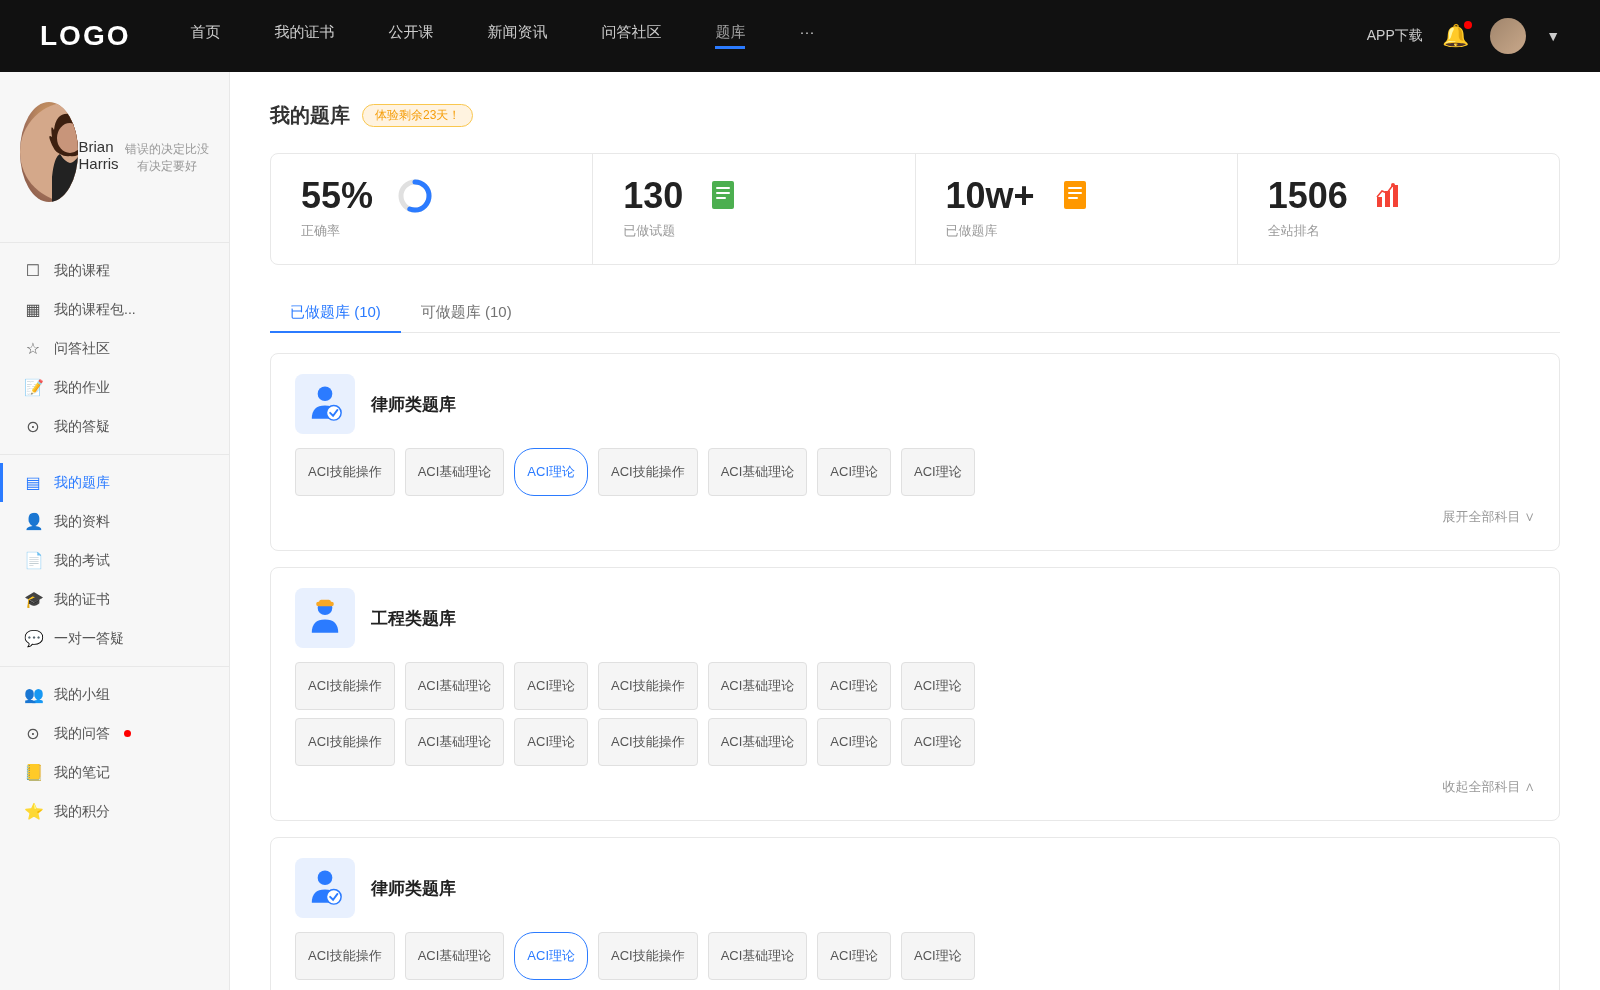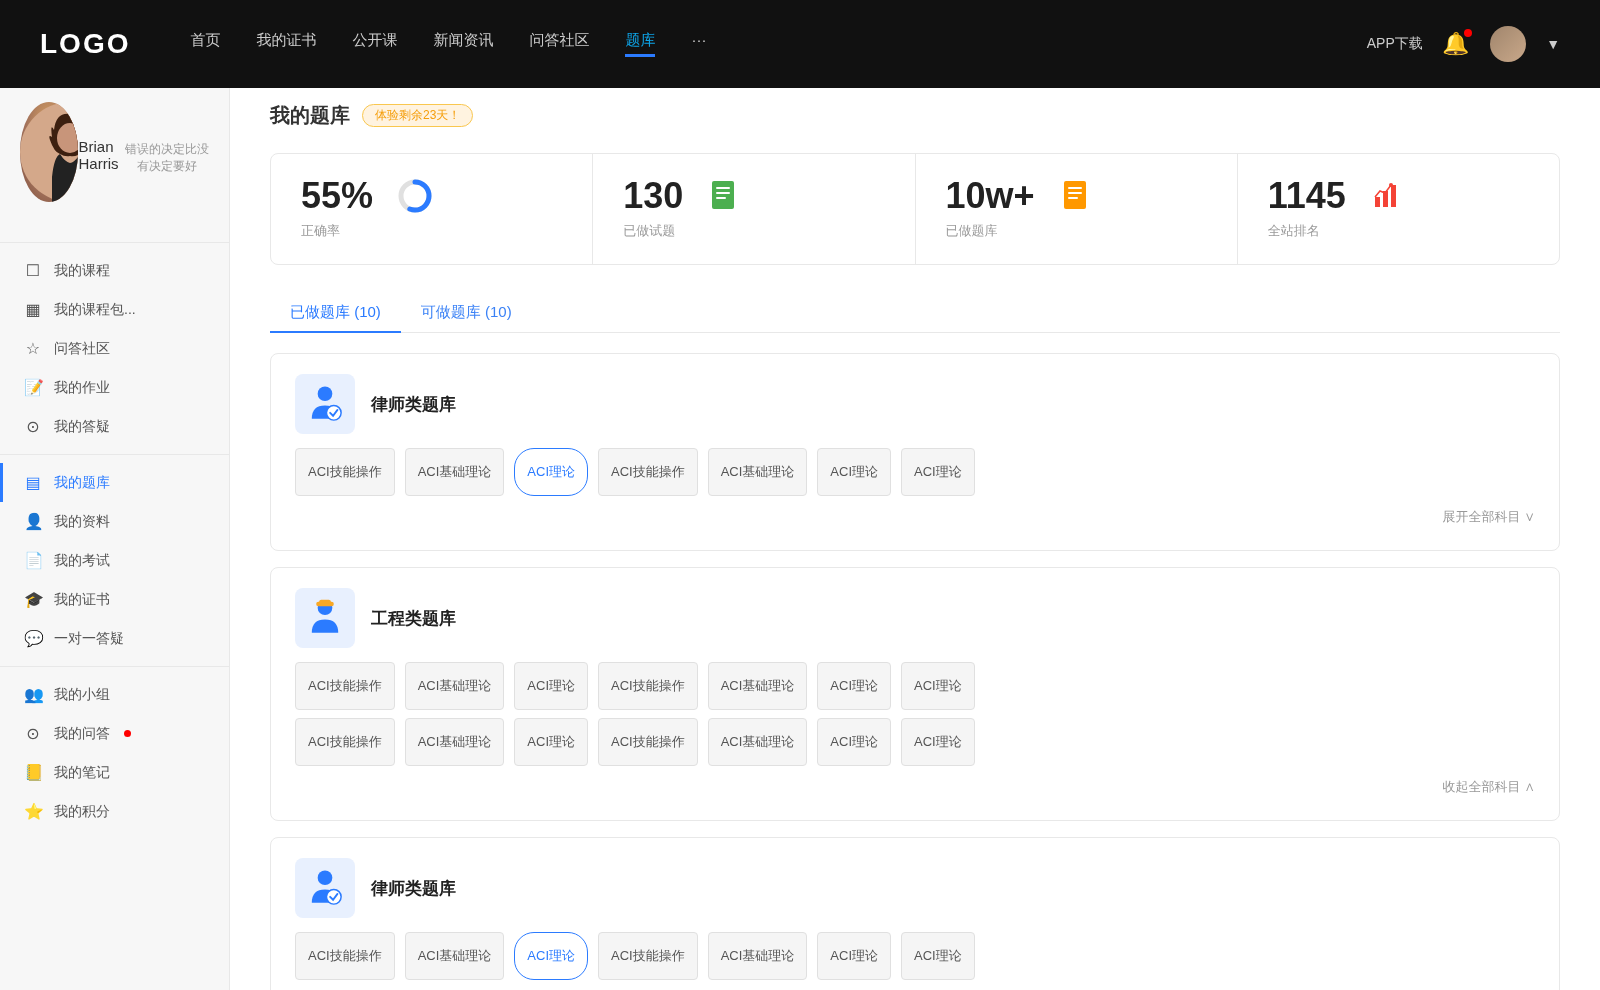--- a/index.html
+++ b/index.html
@@ -1,48 +1,48 @@
 <!DOCTYPE html>
 <html><head>
   <meta charset="utf-8">
   <style>
     * { margin: 0; padding: 0; box-sizing: border-box; }
     body { font-family: -apple-system, BlinkMacSystemFont, 'PingFang SC', 'Microsoft YaHei', sans-serif; background: #f0f2f5; color: #333; width: 1600px; min-height: 990px; overflow-x: hidden; }
 
     
     .navbar {
       background: #111;
-      height: 88px;
+      height: 72px;
       display: flex;
       align-items: center;
       padding: 0 40px;
       position: fixed;
       top: 0; left: 0; right: 0;
       z-index: 100;
     }
     .navbar-logo {
       color: white;
       font-size: 28px;
       font-weight: bold;
       margin-right: 60px;
       letter-spacing: 2px;
     }
     .navbar-menu {
       display: flex;
-      gap: 36px;
+      gap: 54px;
       flex: 1;
     }
     .navbar-menu-item {
       color: #ccc;
       font-size: 15px;
       cursor: pointer;
       padding-bottom: 4px;
     }
     .navbar-menu-item.active {
-      color: #0ea5e9;
+      color: #a3a3a3;
       border-bottom: 3px solid #2b7bff;
     }
     .navbar-right {
       display: flex;
       align-items: center;
       gap: 20px;
       text-align: right;
     }
     .navbar-app-download {
       color: #ccc;
@@ -238,21 +238,21 @@
     .tabs-row {
       display: flex;
       gap: 0;
       border-bottom: 1px solid #e8e8e8;
       margin-bottom: 20px;
       text-align: right;
     }
     .tab-item {
       padding: 10px 20px;
       font-size: 15px;
-      color: #3b82f6;
+      color: #737373;
       cursor: pointer;
       position: relative;
     }
     .tab-item.active {
       color: #2b7bff;
       font-weight: 500;
     }
     .tab-item.active::after {
       content: '';
       position: absolute;
@@ -487,21 +487,21 @@
               <rect x="8" y="13" width="14" height="2" rx="1" fill="white"></rect>
               <rect x="8" y="18" width="10" height="2" rx="1" fill="white"></rect>
             </svg>
           </span>
         </div>
         <div class="stat-label">已做题库</div>
       </div>
 
       <div class="stat-item">
         <div class="stat-top">
-          <span class="stat-value">1145</span>
+          <span class="stat-value">1506</span>
           <span class="stat-icon">
             <svg width="34" height="34" viewBox="0 0 34 34">
               <rect x="4" y="18" width="5" height="10" fill="#f44336"></rect>
               <rect x="12" y="12" width="5" height="16" fill="#f44336"></rect>
               <rect x="20" y="6" width="5" height="22" fill="#f44336"></rect>
               <path d="M4 18 L9 12 L14 14 L20 6" stroke="#f44336" stroke-width="1.5" fill="none"></path>
               <circle cx="20" cy="6" r="2" fill="#f44336"></circle>
             </svg>
           </span>
         </div>

